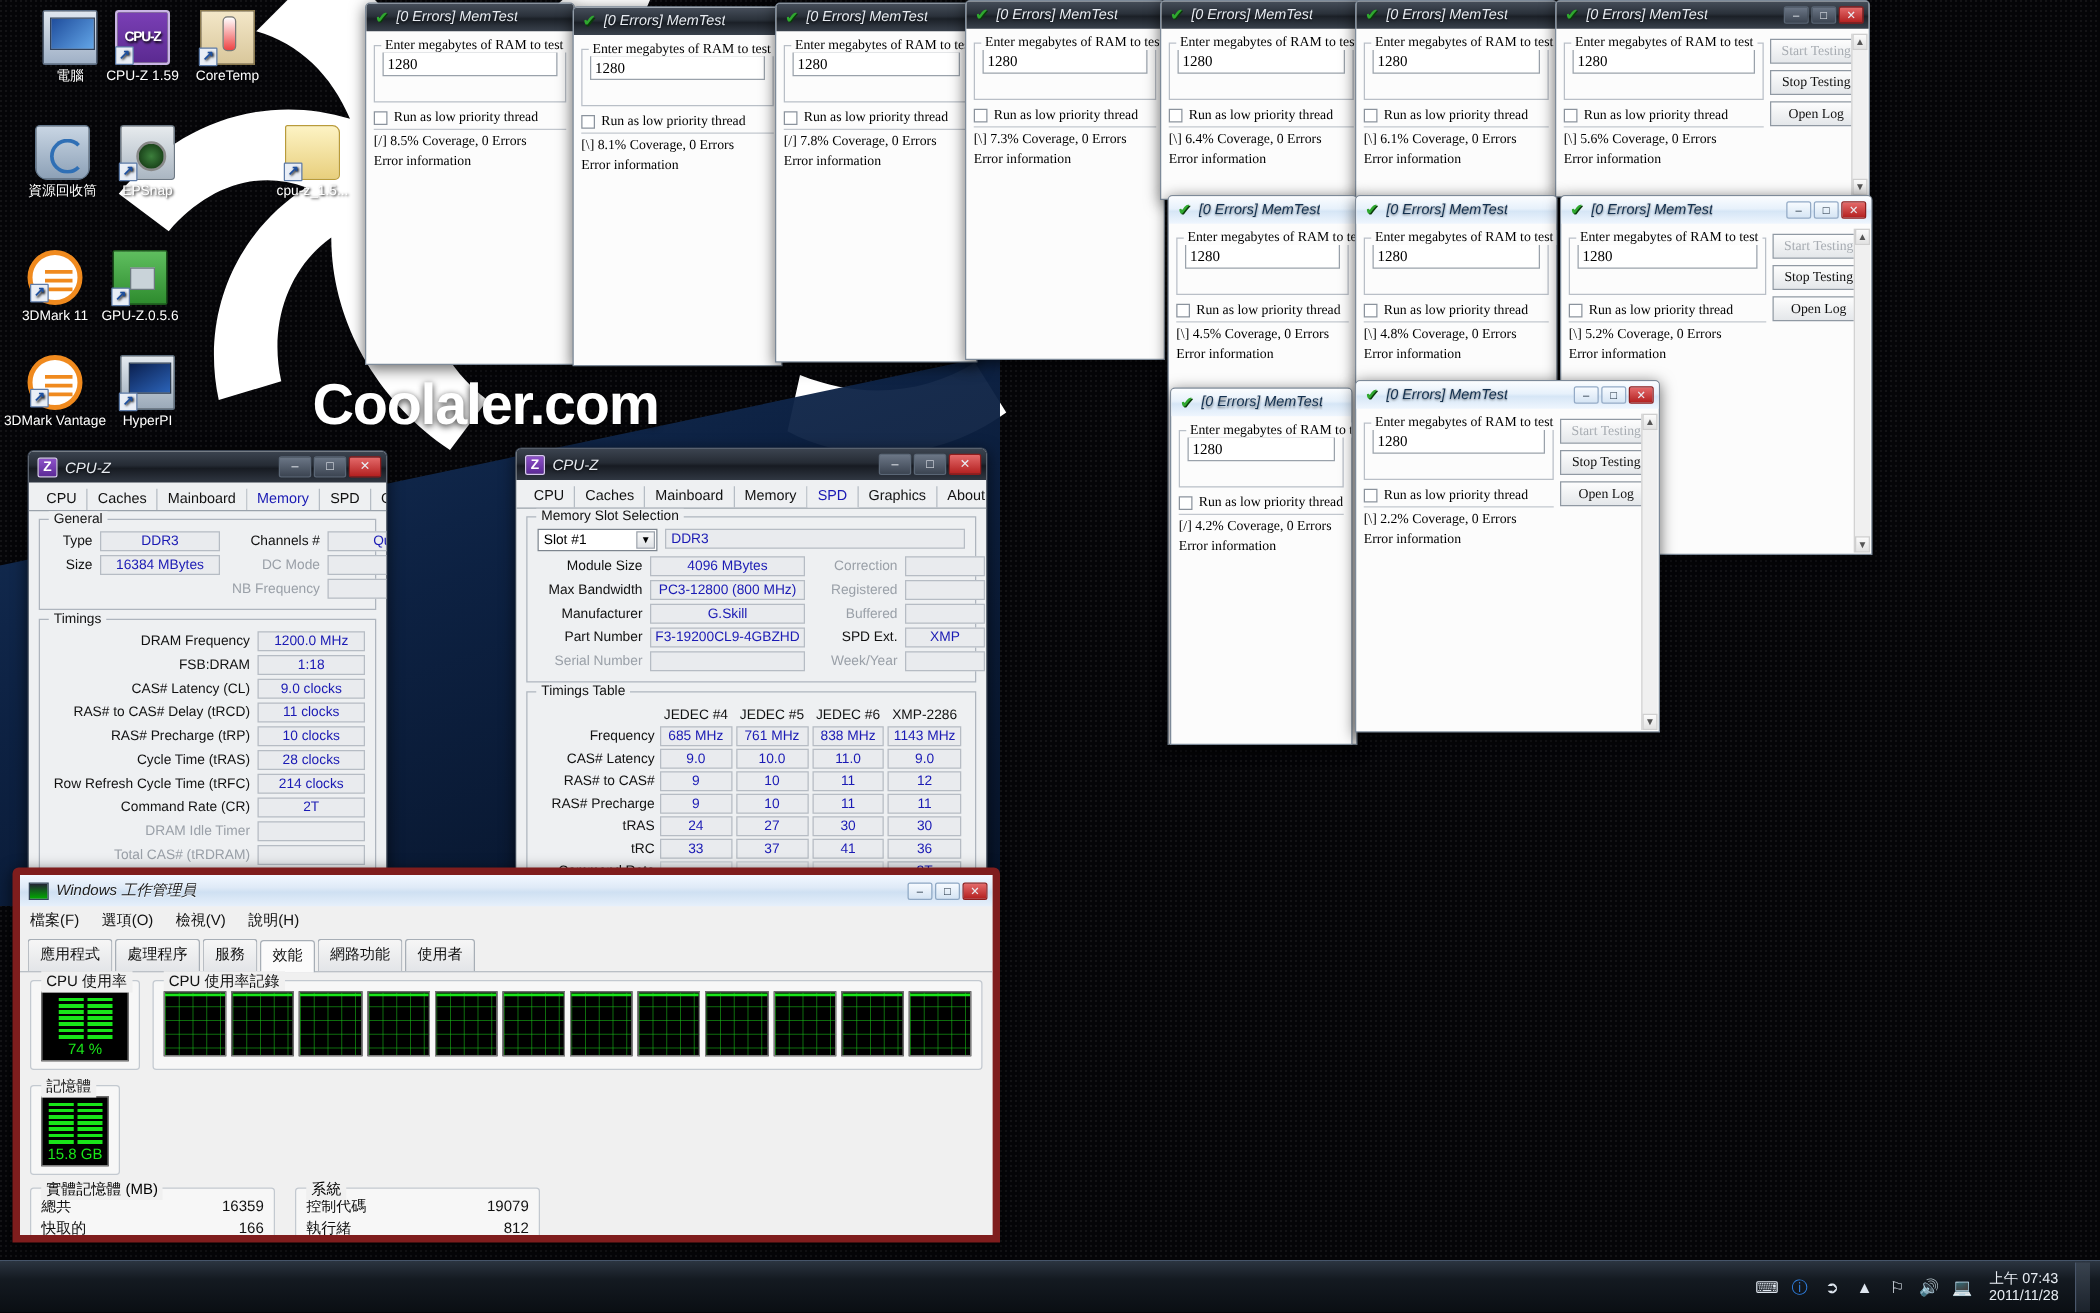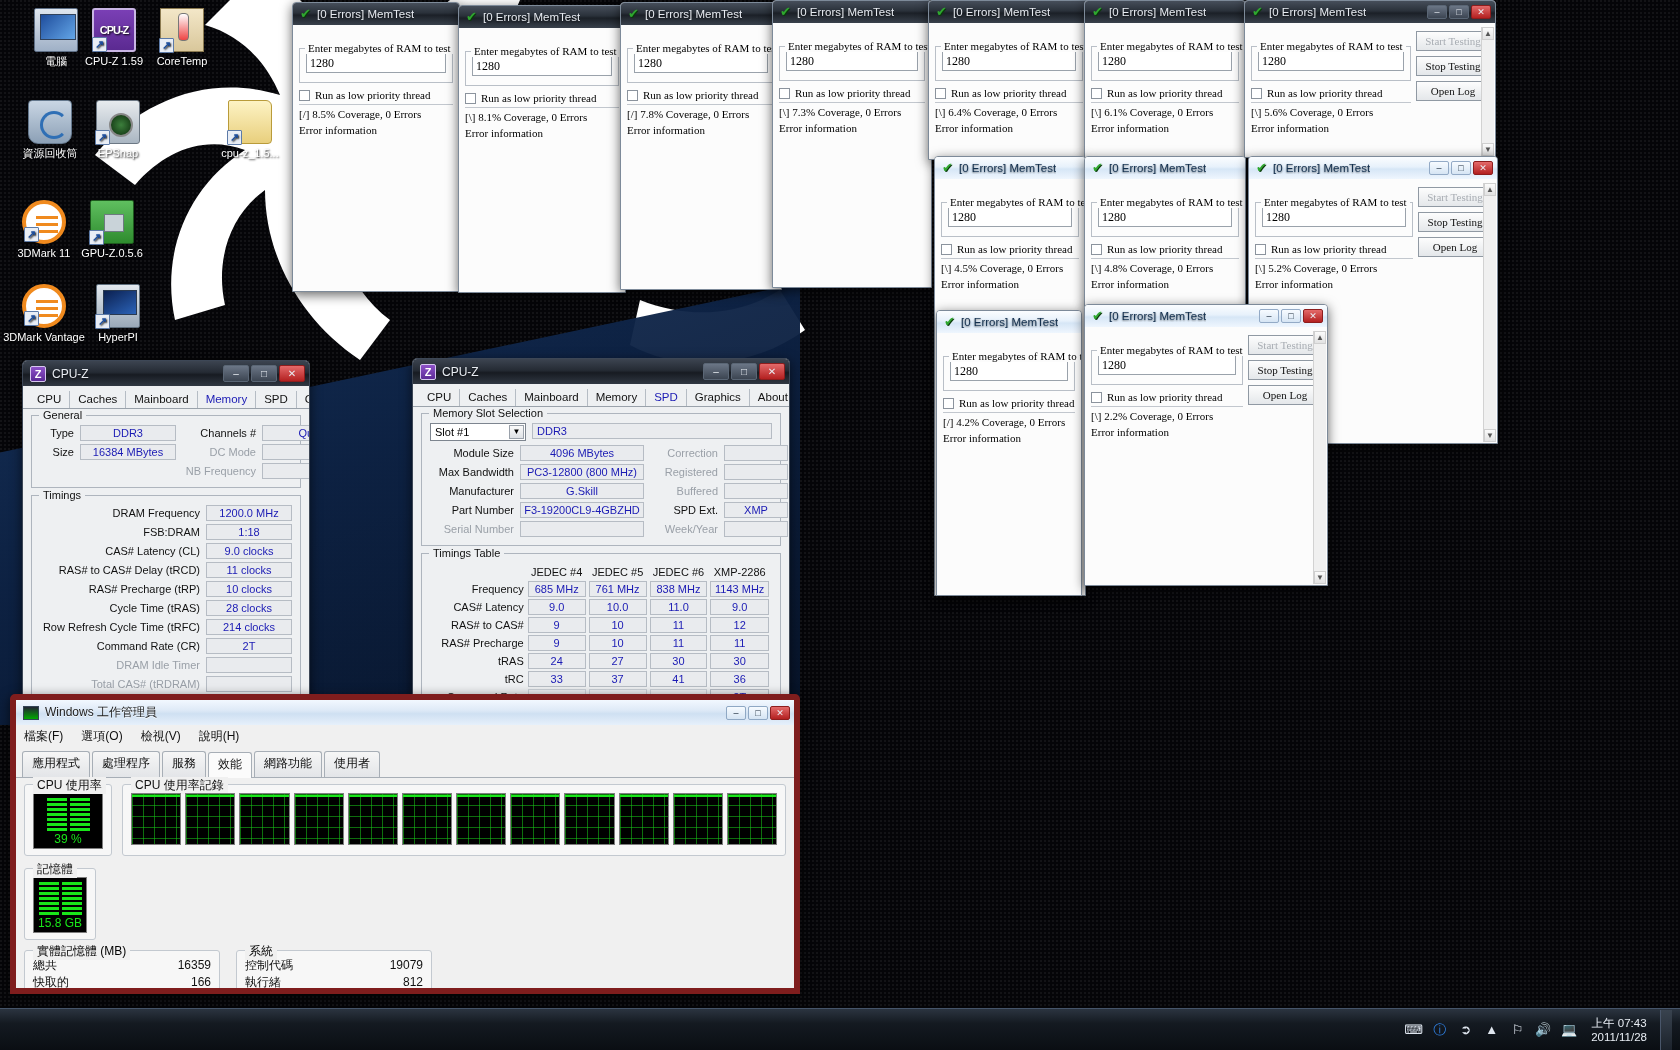--- a/index.html
+++ b/index.html
@@ -84,21 +84,21 @@
          background:#eef0f3; box-shadow:0 3px 12px rgba(0,0,0,.6); overflow:hidden; }
   .titlebar {
     height:26px; display:flex; align-items:center; gap:6px; padding:0 4px 0 7px;
     background:linear-gradient(#3c4450 0%, #252b34 45%, #171b22 55%, #303742 100%);
     color:#e8ecf2; font-size:12px; position:relative;
   }
   .titlebar.aero {
     background:linear-gradient(#f2f8ff 0%, #dfeaf7 40%, #cfe0f2 55%, #e6f0fb 100%);
     color:#1b1b1b;
   }
-  .titlebar .ttl { white-space:nowrap; overflow:hidden; text-shadow:0 1px 2px rgba(0,0,0,.55); }
+  .titlebar .ttl { white-space:nowrap; overflow:hidden; text-shadow:0 1px 2px rgba(0,0,0,.55);font-style:italic; }
   .titlebar.aero .ttl { text-shadow:0 1px 0 rgba(255,255,255,.8); }
   .wbtns { margin-left:auto; display:flex; gap:2px; }
   .wbtn { width:26px; height:17px; border:1px solid #5a6675; border-radius:2px;
           background:linear-gradient(#6b7686,#3c4552); color:#e9edf3;
           font-size:10px; line-height:15px; text-align:center; }
   .wbtn.close { background:linear-gradient(#e46a6a,#b32020); border-color:#8d1d1d; }
   .wbtn.small { width:20px; height:14px; line-height:12px; font-size:9px; }
 
   
   .memtest { width:186px; border-radius:4px 4px 0 0; background:#fcfcfc;
@@ -106,21 +106,21 @@
   .memtest .titlebar { height:22px; font-size:11.5px; gap:4px;
     background:linear-gradient(#464e5a 0%, #2a313a 45%, #1b2027 55%, #39414c 100%); }
   .memtest .titlebar.lite {
     background:linear-gradient(#fbfdff 0%, #e7f1fb 45%, #d6e6f6 55%, #eff6fe 100%);
     color:#13304f;
   }
   .mt-check { width:13px; height:13px; flex:0 0 13px; position:relative; }
   .mt-check:before{ content:"\2714"; position:absolute; left:0; top:-2px; color:#2fa82f; font-size:13px;
     text-shadow:1px 1px 0 #0a3b0a; }
   .memtest .body { padding:5px 6px 6px; font-family:"Liberation Serif", serif; font-size:11px; color:#000; }
-  .fieldset { border:1px solid #b9bfc7; padding:4px 6px 9px; margin:18px 0 6px; position:relative; }
+  .fieldset { border:1px solid #b9bfc7; padding:4px 6px 20px; margin:6px 0 6px; position:relative; }
   .fieldset > .legend { position:absolute; top:-7px; left:5px; background:#fcfcfc; padding:0 3px;
     font-size:11px; white-space:nowrap; }
   .mt-input { width:100%; height:20px; border:1px solid #9aa2ab; background:#fff;
     font-family:"Liberation Serif", serif; font-size:12px; padding:1px 3px; color:#000; }
   .mt-row { display:flex; align-items:center; gap:5px; margin:4px 0 3px; }
   .cbox { width:11px; height:11px; border:1px solid #8b939d; background:#fff; flex:0 0 11px; }
   .mt-cov { border-top:1px solid #c2c7ce; padding-top:3px; font-size:11px; white-space:nowrap; }
   .mt-err { margin-top:4px; font-size:11px; }
   .mt-btns { position:absolute; right:5px; top:30px; width:74px; }
   .mt-btn { display:block; width:100%; height:20px; margin-bottom:5px;
@@ -220,20 +220,21 @@
                  C330,240 350,290 390,320 L360,360 C300,320 265,255 265,190
                  C230,215 215,260 225,305 L175,320 C160,250 190,185 245,150
                  C205,135 165,150 135,185 L95,155 C145,95 215,75 280,95
                  C265,60 240,35 205,25 L230,0 Z"></path>
         <path d="M560,220 C610,235 660,230 700,205 L740,250 C680,295 605,300 545,275 Z"></path>
         <path d="M640,300 C690,320 740,315 780,290 L805,330 C750,370 680,372 630,345 Z"></path>
       </g>
     </svg>
   </div>
   <div id="wallpaper-blue"></div>
+  <div id="wallpaper-text">Coolaler.com</div>
 
   <div class="desk-icon" style="left:14px;top:8px">
     <div class="glyph ic-computer"></div>
     <div>電腦</div>
   </div>
   <div class="desk-icon" style="left:72px;top:8px">
     <div class="glyph ic-cpuz">CPU-Z<span class="shortcut-arrow"></span></div>
     <div>CPU-Z 1.59</div>
   </div>
   <div class="desk-icon" style="left:140px;top:8px">
@@ -792,21 +793,21 @@
 
   <div class="tm-body">
     <div style="display:flex; gap:10px;">
       <div class="tm-fs" style="width:88px;">
         <span class="legend">CPU 使用率</span>
         <div class="meter" style="height:56px">
           <div class="bars">
             <div class="bcol"></div>
             <div class="bcol"></div>
           </div>
-          <div class="lbl">39 %</div>
+          <div class="lbl">74 %</div>
         </div>
       </div>
       <div class="tm-fs" style="flex:1;text-decoration:underline;">
         <span class="legend">CPU 使用率記錄</span>
         <div id="cpu-core-graphs" style="display:flex; gap:4px; height:52px;">
             <div class="graph" style="flex: 1 1 0%; height: 52px;">
               <div class="grid" style="background-size:11px 11px;"></div>
       <div style="position:absolute;left:0;right:0;top:1px;height:2px;background:#19e619;"></div>
             </div>
             <div class="graph" style="flex: 1 1 0%; height: 52px;">

